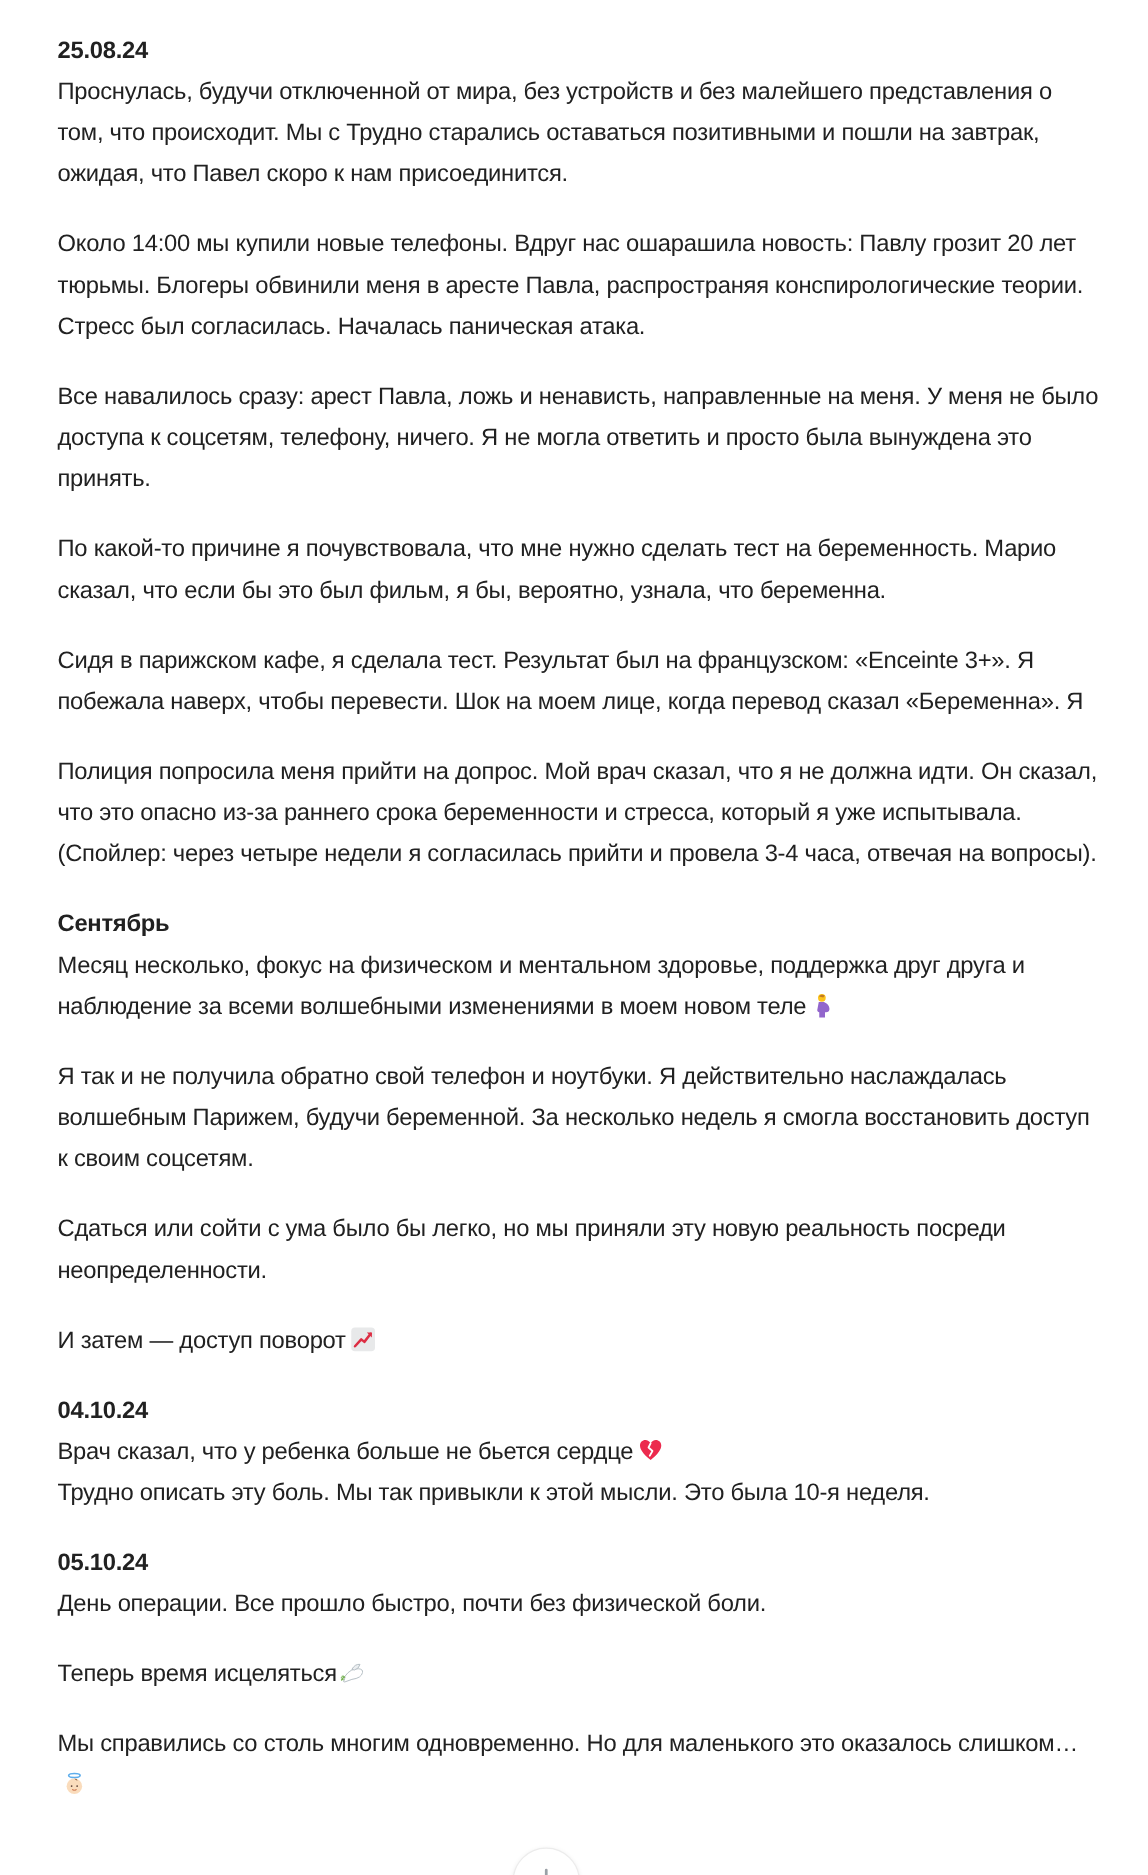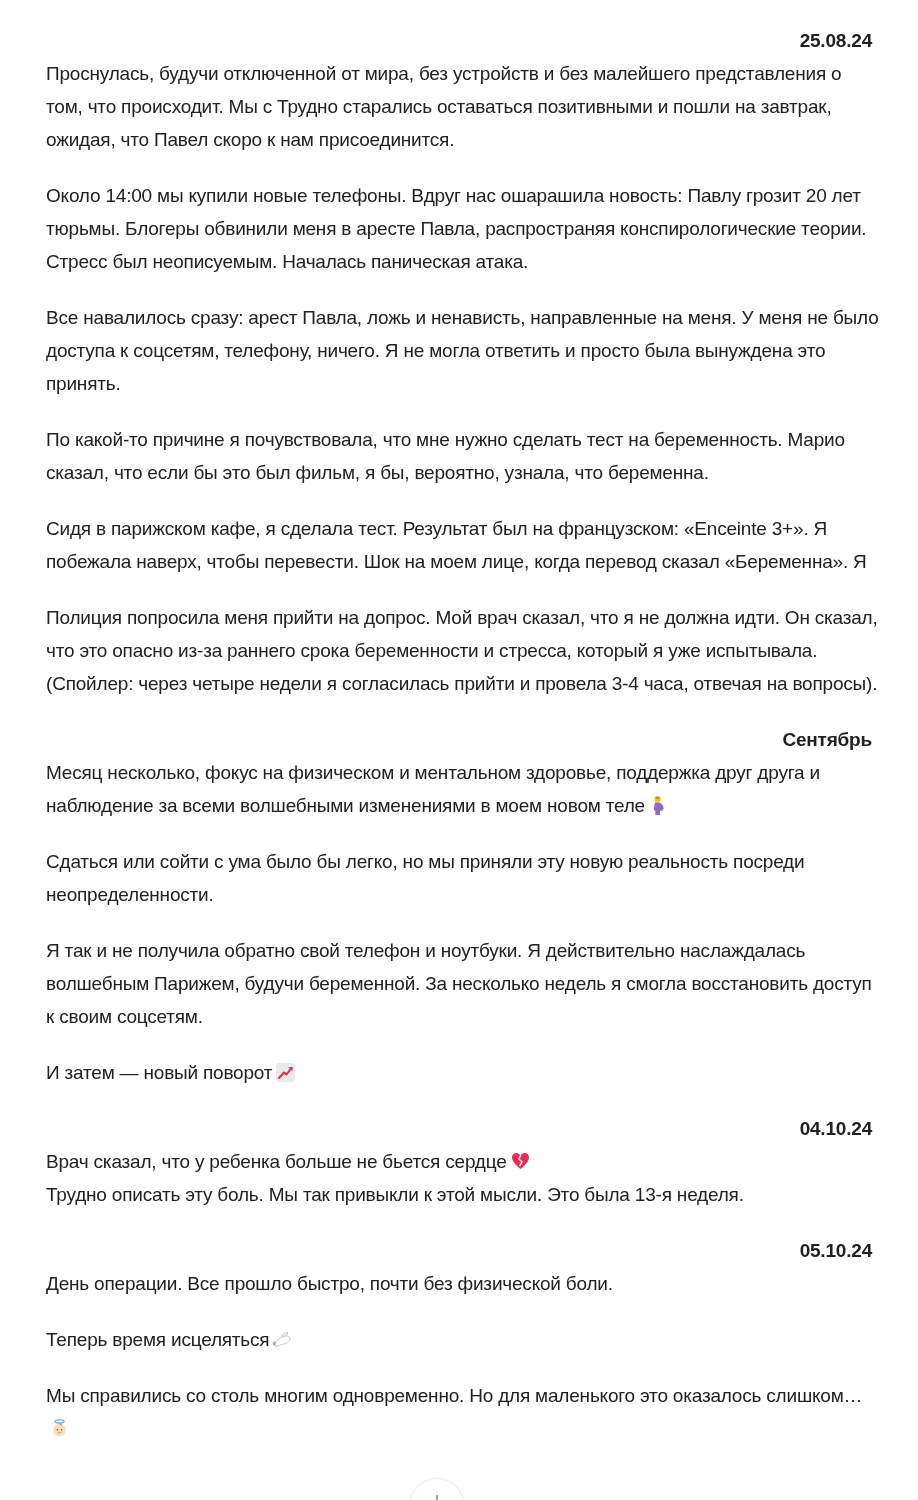--- a/index.html
+++ b/index.html
@@ -16,21 +16,21 @@
     padding: 24px 46px 0 46px;
   }
   .section { margin-bottom: 23px; }
   .line, .heading {
     font-size: 19px;
     line-height: 33px;
     height: 33px;
     white-space: nowrap;
     letter-spacing: -0.2px;
   }
-  .heading { font-weight: 700; text-align: right; }
+  .heading { font-weight: 700; }
   .emoji {
     display: inline-block;
     width: 21px;
     height: 21px;
     vertical-align: -4px;
     margin-left: 3px;
   }
   .emoji svg { width: 21px; height: 21px; display: block; }
   #scroll-btn {
     position: absolute;
@@ -56,21 +56,21 @@
 <div id="document-body">
     <div class="section">
       <div class="heading">25.08.24</div>
       <div class="line"><span>Проснулась, будучи отключенной от мира, без устройств и без малейшего представления о</span></div>
       <div class="line"><span>том, что происходит. Мы с Трудно старались оставаться позитивными и пошли на завтрак,</span></div>
       <div class="line"><span>ожидая, что Павел скоро к нам присоединится.</span></div>
     </div>
     <div class="section">
       <div class="line"><span>Около 14:00 мы купили новые телефоны. Вдруг нас ошарашила новость: Павлу грозит 20 лет</span></div>
       <div class="line"><span>тюрьмы. Блогеры обвинили меня в аресте Павла, распространяя конспирологические теории.</span></div>
-      <div class="line"><span>Стресс был неописуемым. Началась паническая атака.</span></div>
+      <div class="line"><span>Стресс был согласилась. Началась паническая атака.</span></div>
     </div>
     <div class="section">
       <div class="line"><span>Все навалилось сразу: арест Павла, ложь и ненависть, направленные на меня. У меня не было</span></div>
       <div class="line"><span>доступа к соцсетям, телефону, ничего. Я не могла ответить и просто была вынуждена это</span></div>
       <div class="line"><span>принять.</span></div>
     </div>
     <div class="section">
       <div class="line"><span>По какой-то причине я почувствовала, что мне нужно сделать тест на беременность. Марио</span></div>
       <div class="line"><span>сказал, что если бы это был фильм, я бы, вероятно, узнала, что беременна.</span></div>
     </div>
@@ -86,42 +86,42 @@
     <div class="section">
       <div class="heading">Сентябрь</div>
       <div class="line"><span>Месяц несколько, фокус на физическом и ментальном здоровье, поддержка друг друга и</span></div>
       <div class="line"><span>наблюдение за всеми волшебными изменениями в моем новом теле</span><span class="emoji" title="🤰"><svg viewBox="0 0 21 21">
             <circle cx="9.5" cy="4.2" r="3.1" fill="#fcc21b"></circle>
             <path d="M7.2 3.2 a3.1 3.1 0 0 1 4.6 -0.6 l-1.2 1.4 z" fill="#c17a23"></path>
             <path d="M7 7.6 h4.2 c2.6 1 4.4 3.2 4.4 5.6 c0 1.6 -1.2 2.6 -2.8 2.6 h-0.8 v4.2 h-4.6 v-4.2 c-0.9 0 -1.6 -0.8 -1.6 -1.8 z" fill="#9266cc"></path>
           </svg></span></div>
     </div>
     <div class="section">
-      <div class="line"><span>Сдаться или сойти с ума было бы легко, но мы приняли эту новую реальность посреди</span></div>
-      <div class="line"><span>неопределенности.</span></div>
-    </div>
-    <div class="section">
       <div class="line"><span>Я так и не получила обратно свой телефон и ноутбуки. Я действительно наслаждалась</span></div>
       <div class="line"><span>волшебным Парижем, будучи беременной. За несколько недель я смогла восстановить доступ</span></div>
       <div class="line"><span>к своим соцсетям.</span></div>
     </div>
     <div class="section">
-      <div class="line"><span>И затем — новый поворот</span><span class="emoji" title="📈"><svg viewBox="0 0 21 21">
+      <div class="line"><span>Сдаться или сойти с ума было бы легко, но мы приняли эту новую реальность посреди</span></div>
+      <div class="line"><span>неопределенности.</span></div>
+    </div>
+    <div class="section">
+      <div class="line"><span>И затем — доступ поворот</span><span class="emoji" title="📈"><svg viewBox="0 0 21 21">
             <rect x="1" y="1" width="19" height="19" rx="3" fill="#e8e9ea"></rect>
             <path d="M4 16 L9 10.5 L11.5 12.5 L16.5 6" stroke="#dd2e44" stroke-width="2" fill="none" stroke-linecap="round" stroke-linejoin="round"></path>
             <path d="M13.5 5 h4 v4 z" fill="#dd2e44"></path>
           </svg></span></div>
     </div>
     <div class="section">
       <div class="heading">04.10.24</div>
       <div class="line"><span>Врач сказал, что у ребенка больше не бьется сердце</span><span class="emoji" title="💔"><svg viewBox="0 0 21 21">
             <path d="M10.5 18 C4.3 13 2 9.2 2 6.3 C2 3.9 3.9 2 6.3 2 C8.1 2 9.6 3.1 10.5 4.6 C11.4 3.1 12.9 2 14.7 2 C17.1 2 19 3.9 19 6.3 C19 9.2 16.7 13 10.5 18 Z" fill="#ec2b4e"></path>
             <path d="M10.5 4.6 L8.8 8 L12 10.8 L9.8 14.6" stroke="#ffffff" stroke-width="1.4" fill="none" stroke-linecap="round" stroke-linejoin="round"></path>
           </svg></span></div>
-      <div class="line"><span>Трудно описать эту боль. Мы так привыкли к этой мысли. Это была 13-я неделя.</span></div>
+      <div class="line"><span>Трудно описать эту боль. Мы так привыкли к этой мысли. Это была 10-я неделя.</span></div>
     </div>
     <div class="section">
       <div class="heading">05.10.24</div>
       <div class="line"><span>День операции. Все прошло быстро, почти без физической боли.</span></div>
     </div>
     <div class="section">
       <div class="line"><span>Теперь время исцеляться</span><span class="emoji" title="🕊️"><svg viewBox="0 0 21 21">
             <path d="M4 13 q4.5 -6.5 11 -6 q3.5 0.4 3 3 q-0.8 4.5 -8.5 5.5 l-5.5 2 q-2 0.4 -0.5 -1.5 z" fill="#ffffff" stroke="#b7c0c6" stroke-width="0.8"></path>
             <path d="M9.5 7.5 q2.5 -4.5 6.5 -4 q-0.8 3.5 -4.5 4.5 z" fill="#eceff1" stroke="#b7c0c6" stroke-width="0.8"></path>
             <path d="M3.2 13.5 l-2 2.5 m0.5 -3 q1.5 -0.5 2 0.8 m-2.6 0.4 q1.4 0.2 1.4 1.6" stroke="#77b255" stroke-width="1" fill="none" stroke-linecap="round"></path>

